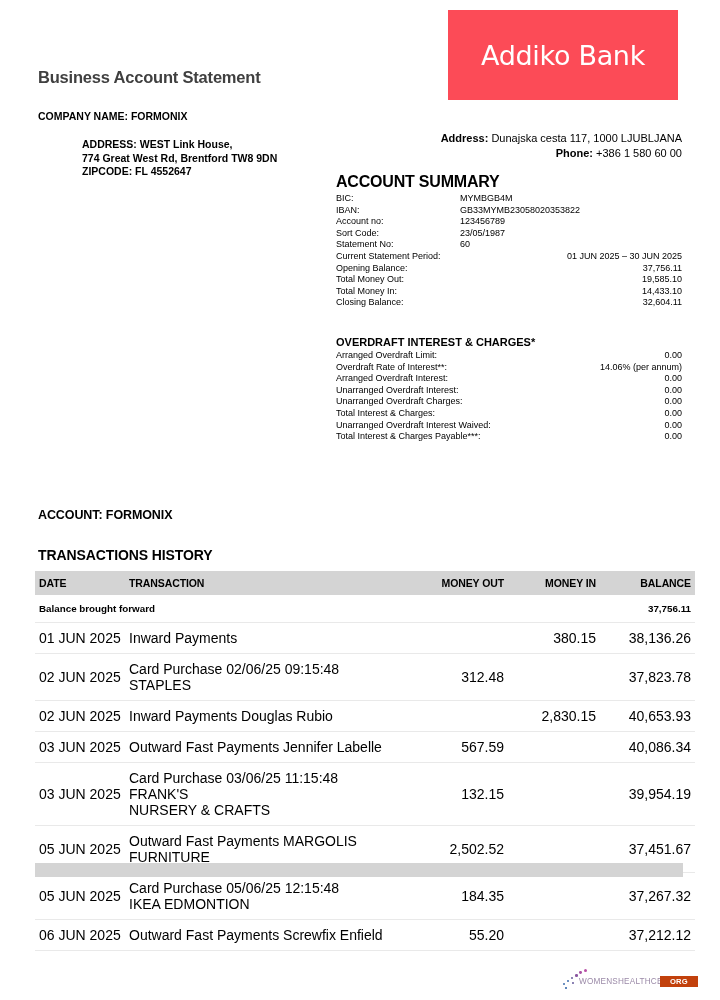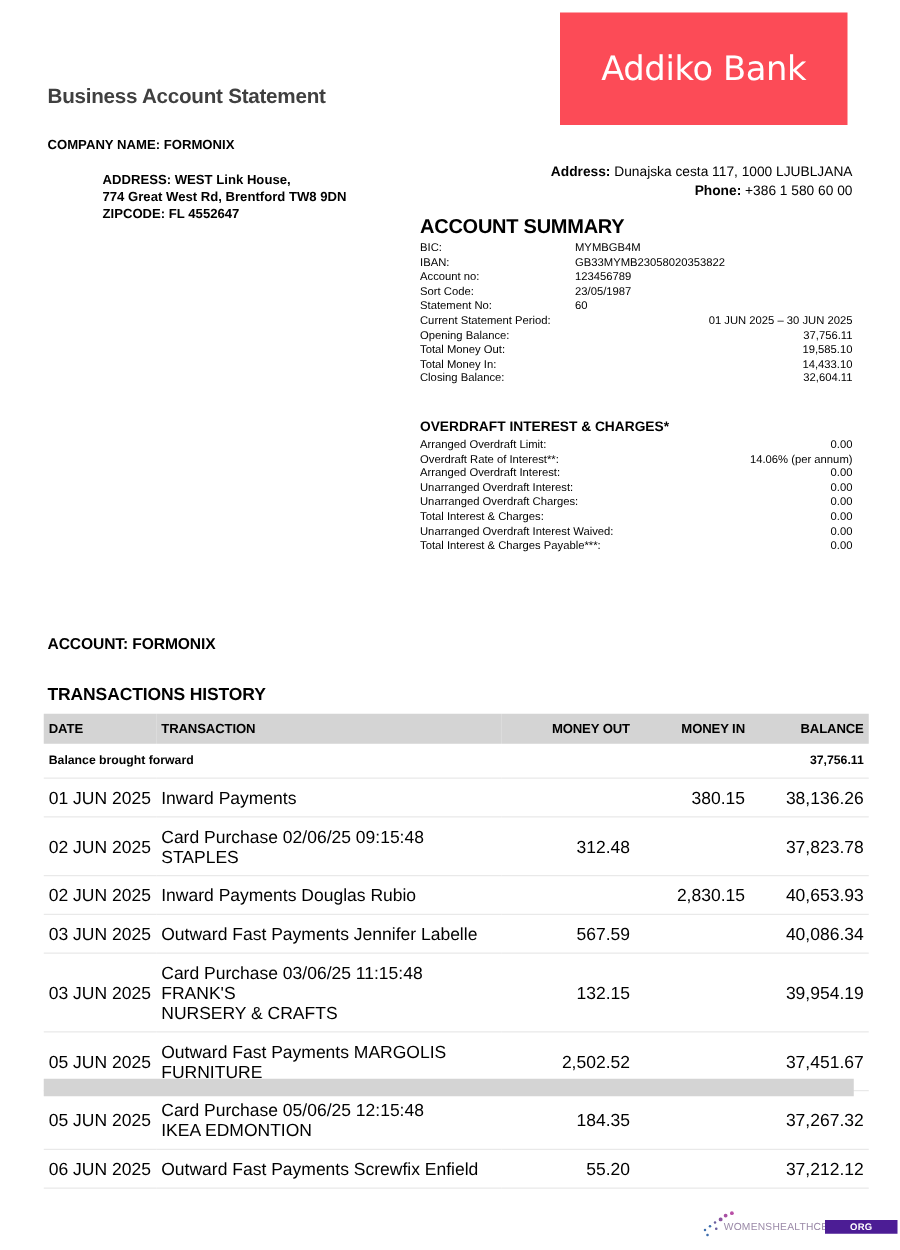--- a/index.html
+++ b/index.html
@@ -181,25 +181,25 @@
     top: 11px;
     font-size: 8.2px;
     letter-spacing: 0.2px;
     color: #9b8aa8;
     white-space: nowrap;
   }
   #footer-watermark .wm-org {
     position: absolute;
     left: 97px;
     top: 10px;
-    background: #4c1d95;
+    background: #c2410c;
     color: #ffffff;
     font-size: 7.6px;
     font-weight: bold;
-    padding: 1px 20px;
+    padding: 1px 10px;
     letter-spacing: 0.2px;
   }
   #footer-watermark .dot {
     position: absolute;
     border-radius: 50%;
   }
 </style>
 </head>
 <body>
 

